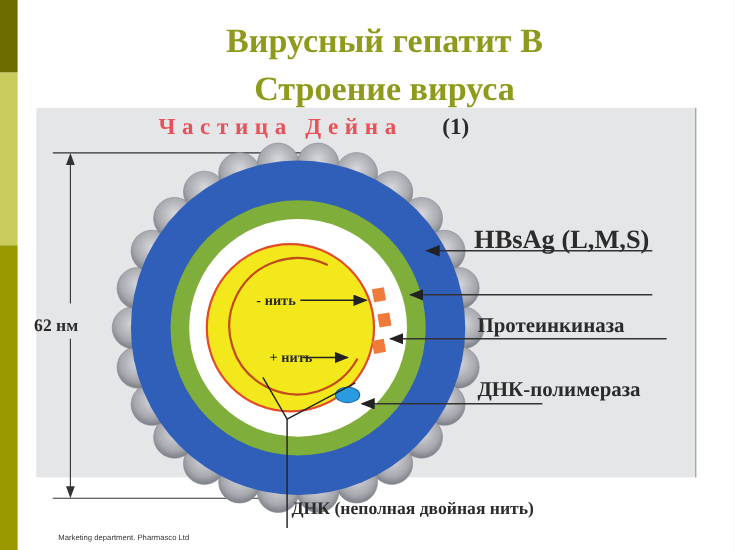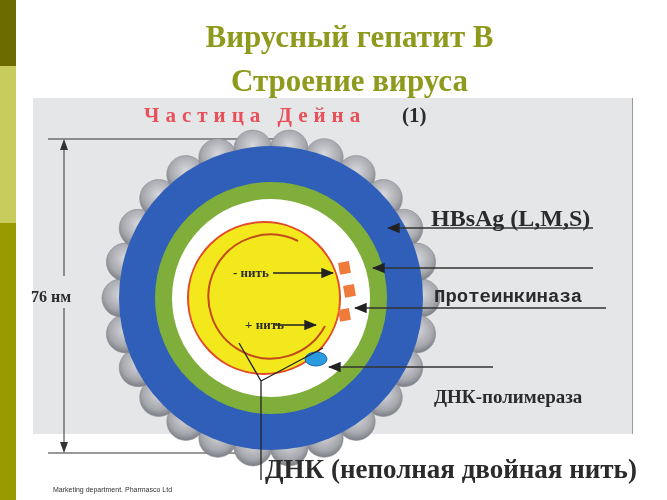--- a/index.html
+++ b/index.html
@@ -106,23 +106,23 @@
     </g>
 
     <line x1="355" y1="130" x2="560" y2="130" stroke="#333" stroke-width="1.3" marker-start="url(#ah)"></line>
     <line x1="340" y1="170" x2="560" y2="170" stroke="#333" stroke-width="1.3" marker-start="url(#ah)"></line>
     <line x1="322" y1="210" x2="573" y2="210" stroke="#333" stroke-width="1.3" marker-start="url(#ah)"></line>
     <line x1="296" y1="269" x2="460" y2="269" stroke="#333" stroke-width="1.3" marker-start="url(#ah)"></line>
   </svg>
 
   <div class="lbl" style="left:111px;top:5px;font-size:21px;letter-spacing:6px;color:#e8505a;">Частица Дейна</div>
   <div class="lbl" style="left:369px;top:5px;font-size:21px;">(1)</div>
-  <div class="lbl" style="left:-2px;top:190px;font-size:16px;">76 нм</div>
+  <div class="lbl" style="left:-2px;top:190px;font-size:16px;">62 нм</div>
   <div class="lbl" style="left:200px;top:167px;font-size:13px;text-align:right;">- нить</div>
   <div class="lbl" style="left:212px;top:219px;font-size:13px;">+ нить</div>
 
   <div class="lbl" style="left:398px;top:107px;font-size:24px;">HBsAg (L,M,S)</div>
-  <div class="lbl" style="left:401px;top:188px;font-size:19px;font-family:Liberation Mono, monospace;">Протеинкиназа</div>
-  <div class="lbl" style="left:401px;top:246px;font-size:19px;margin-top:42px;">ДНК-полимераза</div>
-  <div class="lbl" style="left:232px;top:356px;font-size:27px;">ДНК (неполная двойная нить)</div>
+  <div class="lbl" style="left:401px;top:188px;font-size:19px;">Протеинкиназа</div>
+  <div class="lbl" style="left:401px;top:246px;font-size:19px;">ДНК-полимераза</div>
+  <div class="lbl" style="left:232px;top:356px;font-size:16px;">ДНК (неполная двойная нить)</div>
 </div>
 
 <div class="footer">Marketing department. Pharmasco Ltd</div>
 
 </body></html>

